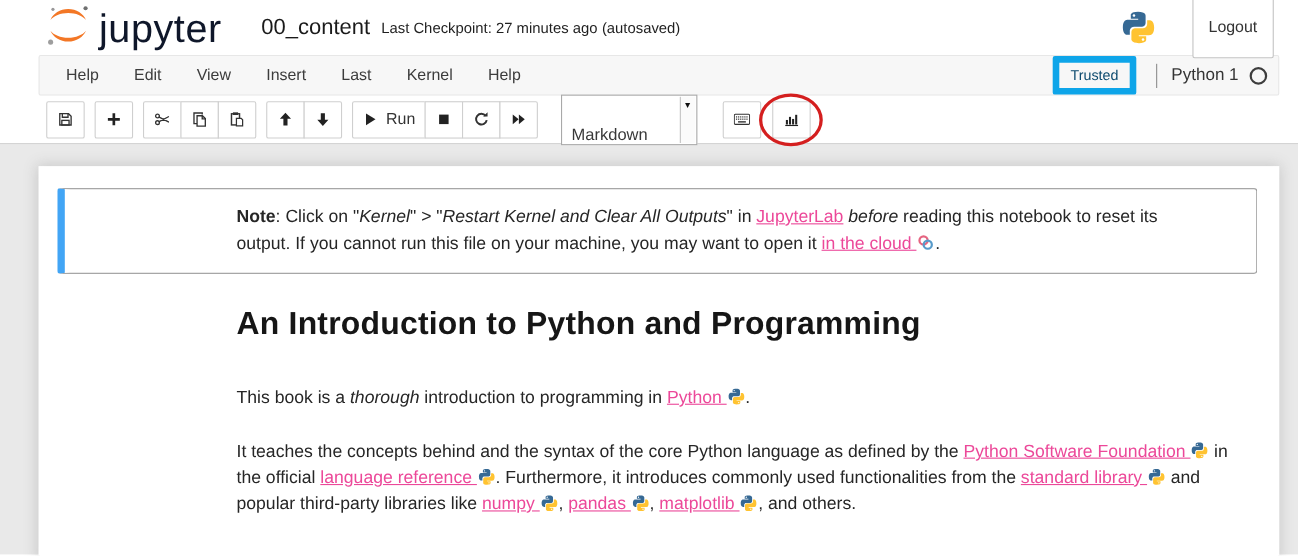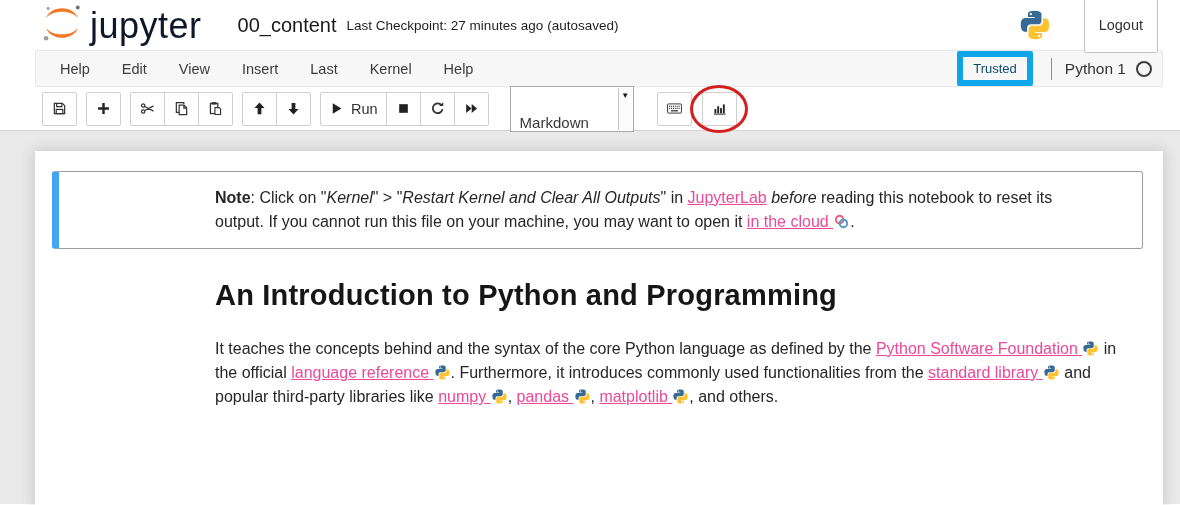--- a/index.html
+++ b/index.html
@@ -278,20 +278,24 @@
   <div class="main">
     <div class="nb-container">
 
       <div class="note-box"><span class="b">Note</span><span>: Click on "</span><span class="i">Kernel</span><span>" &gt; "</span><span class="i">Restart Kernel and Clear All Outputs</span><span>" in </span><a href="#" class="md-link">JupyterLab</a><span> </span><span class="i">before</span><span> reading this notebook to reset its output. If you cannot run this file on your machine, you may want to open it </span><a href="#" class="md-link">in the cloud <span class="inline-icon"><svg viewBox="0 0 16 16" fill="none">
                 <circle cx="6.2" cy="6.2" r="3.5" stroke="#e66581" stroke-width="1.9"></circle>
                 <circle cx="9.8" cy="9.8" r="3.5" stroke="#579aca" stroke-width="1.9"></circle>
               </svg></span></a><span>.</span></div>
 
       <h1 class="cell-h1">An Introduction to Python and Programming</h1>
 
+      <p class="cell-p first"><span>This book is a </span><span class="i">thorough</span><span> introduction to programming in </span><a href="#" class="md-link">Python <span class="inline-icon"><svg viewBox="0 0 16 16">
+                <path fill="#366994" d="M7.8 1.3c-3.3 0-3.1 1.45-3.1 1.45l.01 1.5h3.16v.44H3.45S1.3 4.45 1.3 7.85c0 3.4 1.87 3.28 1.87 3.28h1.12V9.56s-.06-1.87 1.84-1.87h3.13s1.78.03 1.78-1.72V3.03S11.3 1.3 7.8 1.3zM6.06 2.3c.31 0 .57.26.57.57s-.26.57-.57.57a.57.57 0 0 1-.57-.57c0-.31.26-.57.57-.57z"></path>
+                <path fill="#ffc331" d="M8.2 14.7c3.3 0 3.1-1.45 3.1-1.45l-.01-1.5H8.13v-.44h4.42s2.15.24 2.15-3.16c0-3.4-1.87-3.28-1.87-3.28h-1.12v1.57s.06 1.87-1.84 1.87H6.74s-1.78-.03-1.78 1.72v2.94s-.27 1.73 3.24 1.73zm1.74-1c-.31 0-.57-.26-.57-.57s.26-.57.57-.57c.31 0 .57.26.57.57s-.26.57-.57.57z"></path>
+              </svg></span></a><span>.</span></p>
 
       <p class="cell-p second"><span>It teaches the concepts behind and the syntax of the core Python language as defined by the </span><a href="#" class="md-link">Python Software Foundation <span class="inline-icon"><svg viewBox="0 0 16 16">
                 <path fill="#366994" d="M7.8 1.3c-3.3 0-3.1 1.45-3.1 1.45l.01 1.5h3.16v.44H3.45S1.3 4.45 1.3 7.85c0 3.4 1.87 3.28 1.87 3.28h1.12V9.56s-.06-1.87 1.84-1.87h3.13s1.78.03 1.78-1.72V3.03S11.3 1.3 7.8 1.3zM6.06 2.3c.31 0 .57.26.57.57s-.26.57-.57.57a.57.57 0 0 1-.57-.57c0-.31.26-.57.57-.57z"></path>
                 <path fill="#ffc331" d="M8.2 14.7c3.3 0 3.1-1.45 3.1-1.45l-.01-1.5H8.13v-.44h4.42s2.15.24 2.15-3.16c0-3.4-1.87-3.28-1.87-3.28h-1.12v1.57s.06 1.87-1.84 1.87H6.74s-1.78-.03-1.78 1.72v2.94s-.27 1.73 3.24 1.73zm1.74-1c-.31 0-.57-.26-.57-.57s.26-.57.57-.57c.31 0 .57.26.57.57s-.26.57-.57.57z"></path>
               </svg></span></a><span> in the official </span><a href="#" class="md-link">language reference <span class="inline-icon"><svg viewBox="0 0 16 16">
                 <path fill="#366994" d="M7.8 1.3c-3.3 0-3.1 1.45-3.1 1.45l.01 1.5h3.16v.44H3.45S1.3 4.45 1.3 7.85c0 3.4 1.87 3.28 1.87 3.28h1.12V9.56s-.06-1.87 1.84-1.87h3.13s1.78.03 1.78-1.72V3.03S11.3 1.3 7.8 1.3zM6.06 2.3c.31 0 .57.26.57.57s-.26.57-.57.57a.57.57 0 0 1-.57-.57c0-.31.26-.57.57-.57z"></path>
                 <path fill="#ffc331" d="M8.2 14.7c3.3 0 3.1-1.45 3.1-1.45l-.01-1.5H8.13v-.44h4.42s2.15.24 2.15-3.16c0-3.4-1.87-3.28-1.87-3.28h-1.12v1.57s.06 1.87-1.84 1.87H6.74s-1.78-.03-1.78 1.72v2.94s-.27 1.73 3.24 1.73zm1.74-1c-.31 0-.57-.26-.57-.57s.26-.57.57-.57c.31 0 .57.26.57.57s-.26.57-.57.57z"></path>
               </svg></span></a><span>. Furthermore, it introduces commonly used functionalities from the </span><a href="#" class="md-link">standard library <span class="inline-icon"><svg viewBox="0 0 16 16">
                 <path fill="#366994" d="M7.8 1.3c-3.3 0-3.1 1.45-3.1 1.45l.01 1.5h3.16v.44H3.45S1.3 4.45 1.3 7.85c0 3.4 1.87 3.28 1.87 3.28h1.12V9.56s-.06-1.87 1.84-1.87h3.13s1.78.03 1.78-1.72V3.03S11.3 1.3 7.8 1.3zM6.06 2.3c.31 0 .57.26.57.57s-.26.57-.57.57a.57.57 0 0 1-.57-.57c0-.31.26-.57.57-.57z"></path>
                 <path fill="#ffc331" d="M8.2 14.7c3.3 0 3.1-1.45 3.1-1.45l-.01-1.5H8.13v-.44h4.42s2.15.24 2.15-3.16c0-3.4-1.87-3.28-1.87-3.28h-1.12v1.57s.06 1.87-1.84 1.87H6.74s-1.78-.03-1.78 1.72v2.94s-.27 1.73 3.24 1.73zm1.74-1c-.31 0-.57-.26-.57-.57s.26-.57.57-.57c.31 0 .57.26.57.57s-.26.57-.57.57z"></path>

